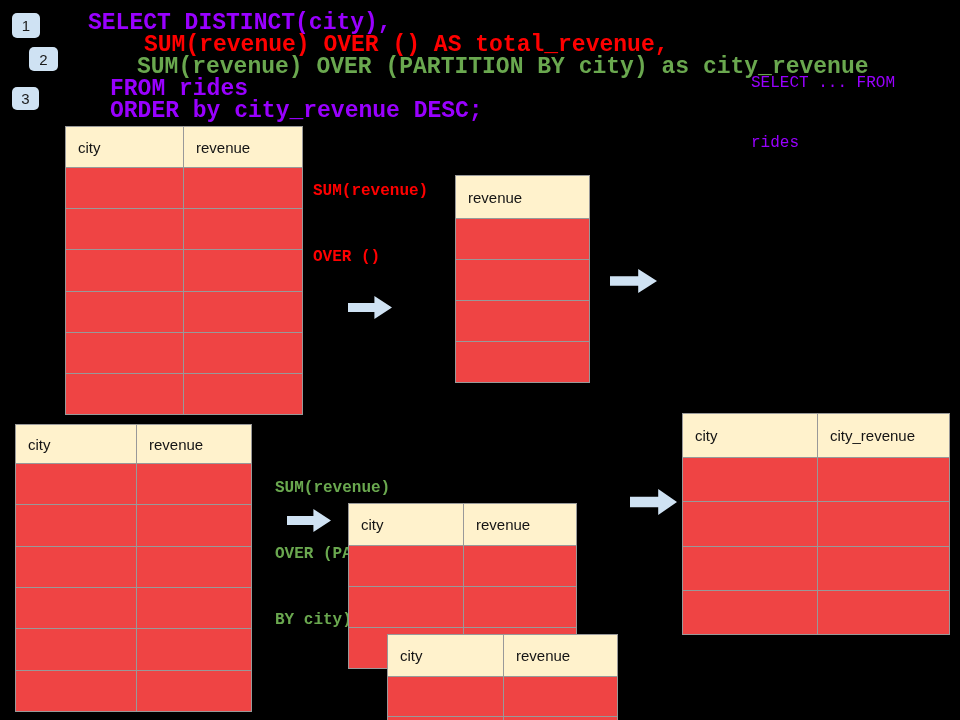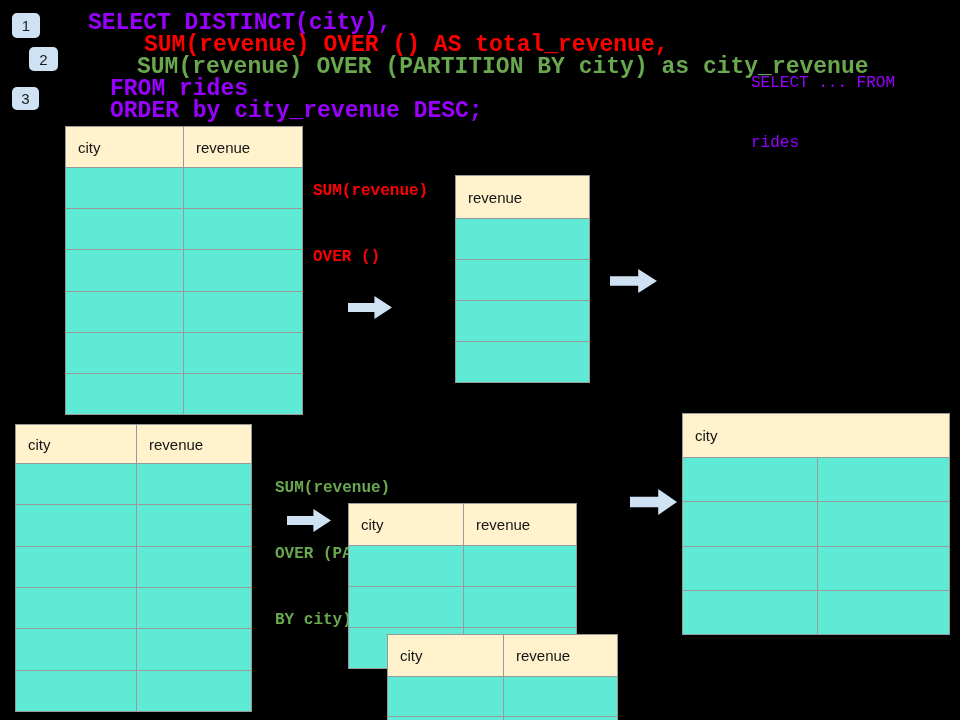--- a/index.html
+++ b/index.html
@@ -37,21 +37,21 @@
     position:absolute;background:var(--lightblue,#cfe2f3);
     border-radius:5px;display:flex;align-items:center;justify-content:center;
     font-size:15px;color:#1a1a1a;
   }
   .b1{left:12px;top:13px;width:28px;height:25px;}
   .b2{left:29px;top:47px;width:29px;height:24px;}
   .b3{left:12px;top:87px;width:27px;height:23px;}
   
   .tbl{
     position:absolute;display:flex;flex-direction:column;
-    border:1px solid var(--line,#999);background:#5eead4;box-sizing:border-box;
+    border:1px solid var(--line,#999);background:#ef4444;box-sizing:border-box;
   }
   .hdr{display:flex;background:var(--cream,#fff2cc);border-bottom:1px solid var(--line,#999);flex:0 0 auto;}
   .hcell{
     display:flex;align-items:center;padding-left:12px;box-sizing:border-box;
     font-size:15px;color:#141414;overflow:hidden;
   }
   .hcell:not(:last-child){border-right:1px solid var(--line,#999);}
   .row{display:flex;flex:1 1 0;border-bottom:1px solid var(--line,#999);min-height:0;}
   .row:last-child{border-bottom:none;}
   .cell{box-sizing:border-box;}
@@ -228,20 +228,21 @@
         <div class="cell c1"></div>
         <div class="cell c2"></div>
       </div>
   </div>
 
   <div class="arrow a4"></div>
 
   <div class="tbl t6">
     <div class="hdr">
       <div class="hcell c1">city</div>
+      <div class="hcell c2">city_revenue</div>
     </div>
     <div class="row">
         <div class="cell c1"></div>
         <div class="cell c2"></div>
       </div>
     <div class="row">
         <div class="cell c1"></div>
         <div class="cell c2"></div>
       </div>
     <div class="row">

